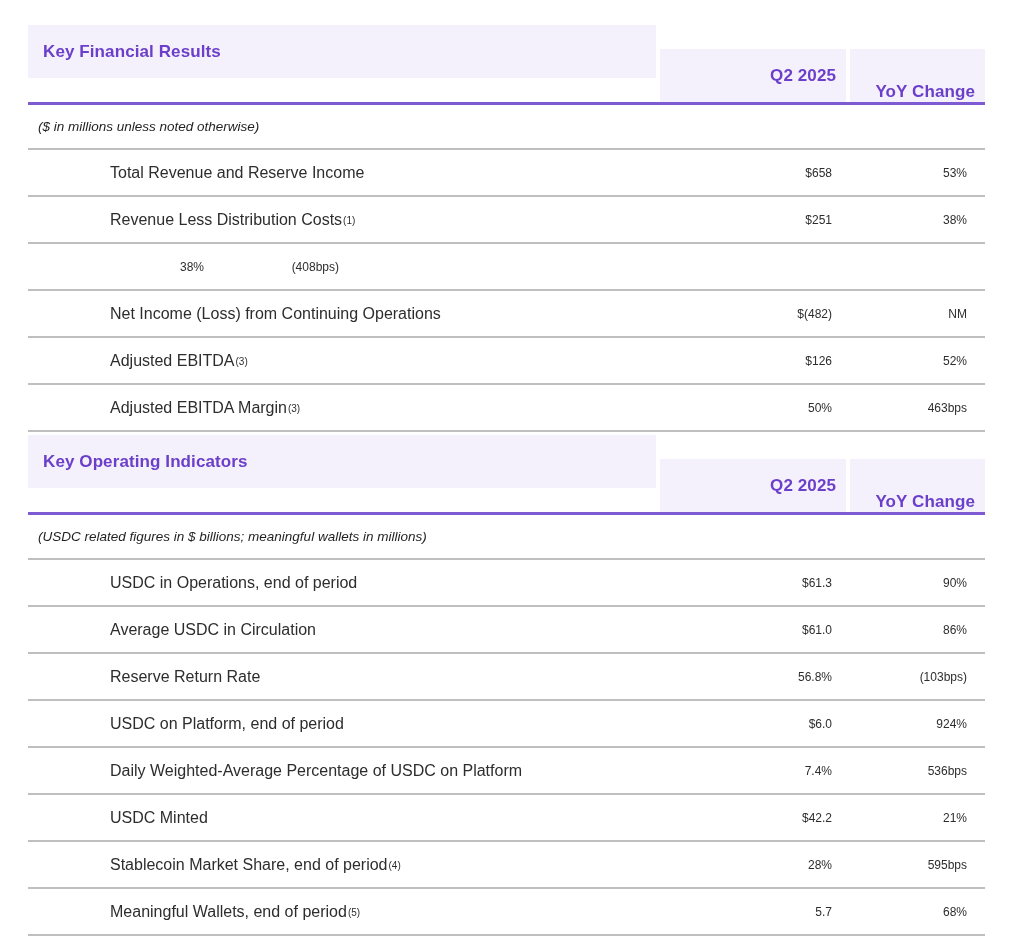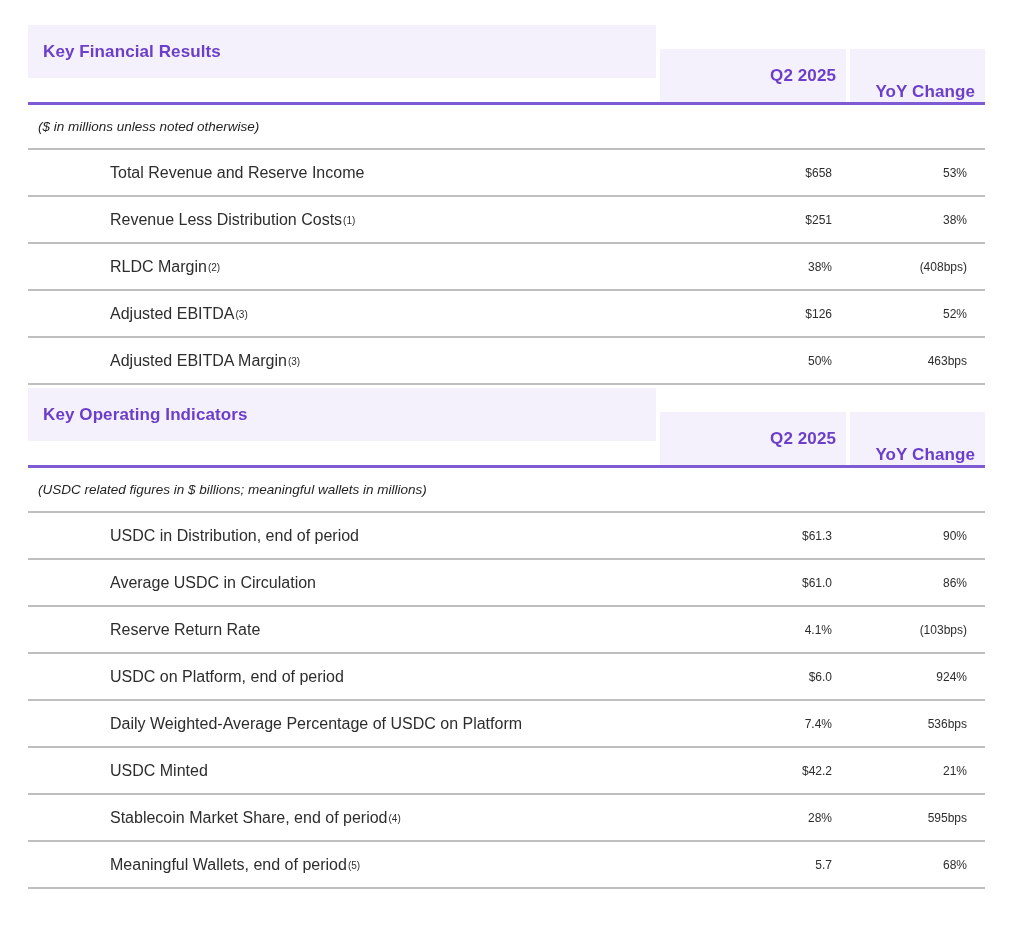--- a/index.html
+++ b/index.html
@@ -73,28 +73,31 @@
   <div class="row">
     <div class="c-label">
       <span class="lbl">Revenue Less Distribution Costs</span>
             <sup class="sup">(1)</sup>
     </div>
     <div class="val c-q2">$251</div>
     <div class="val c-yoy">38%</div>
   </div>
 
   <div class="row">
-    <div class="c-label">
-      <span class="lbl">RLDC Margin</span>
-            <sup class="sup">(2)</sup>
-    </div>
     <div class="val c-q2">38%</div>
     <div class="val c-yoy">(408bps)</div>
   </div>
 
+  <div class="row">
+    <div class="c-label">
+      <span class="lbl">Net Income (Loss) from Continuing Operations</span>
+    </div>
+    <div class="val c-q2">$(482)</div>
+    <div class="val c-yoy">NM</div>
+  </div>
 
   <div class="row">
     <div class="c-label">
       <span class="lbl">Adjusted EBITDA</span>
             <sup class="sup">(3)</sup>
     </div>
     <div class="val c-q2">$126</div>
     <div class="val c-yoy">52%</div>
   </div>
 
@@ -120,39 +123,39 @@
       <div class="hdr-cell c-yoy">
         <span class="hdr-text">YoY Change</span>
       </div>
     </div>
     <div class="note">
       <span>(USDC related figures in $ billions; meaningful wallets in millions)</span>
     </div>
     <div class="rows">
   <div class="row">
     <div class="c-label">
-      <span class="lbl">USDC in Distribution, end of period</span>
+      <span class="lbl">USDC in Operations, end of period</span>
     </div>
     <div class="val c-q2">$61.3</div>
     <div class="val c-yoy">90%</div>
   </div>
 
   <div class="row">
     <div class="c-label">
       <span class="lbl">Average USDC in Circulation</span>
     </div>
     <div class="val c-q2">$61.0</div>
     <div class="val c-yoy">86%</div>
   </div>
 
   <div class="row">
     <div class="c-label">
       <span class="lbl">Reserve Return Rate</span>
     </div>
-    <div class="val c-q2">4.1%</div>
+    <div class="val c-q2">56.8%</div>
     <div class="val c-yoy">(103bps)</div>
   </div>
 
   <div class="row">
     <div class="c-label">
       <span class="lbl">USDC on Platform, end of period</span>
     </div>
     <div class="val c-q2">$6.0</div>
     <div class="val c-yoy">924%</div>
   </div>

